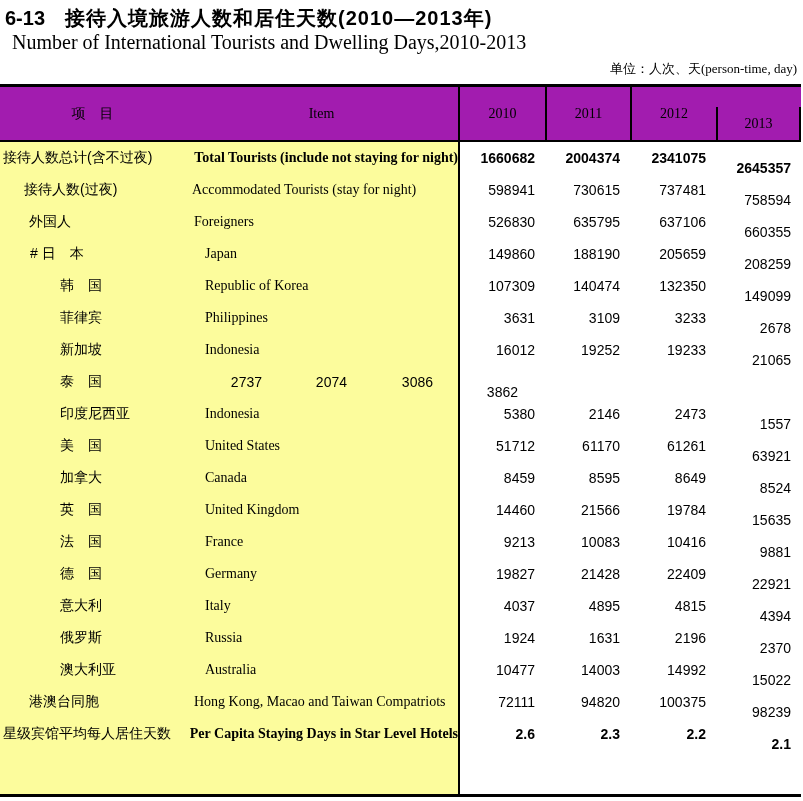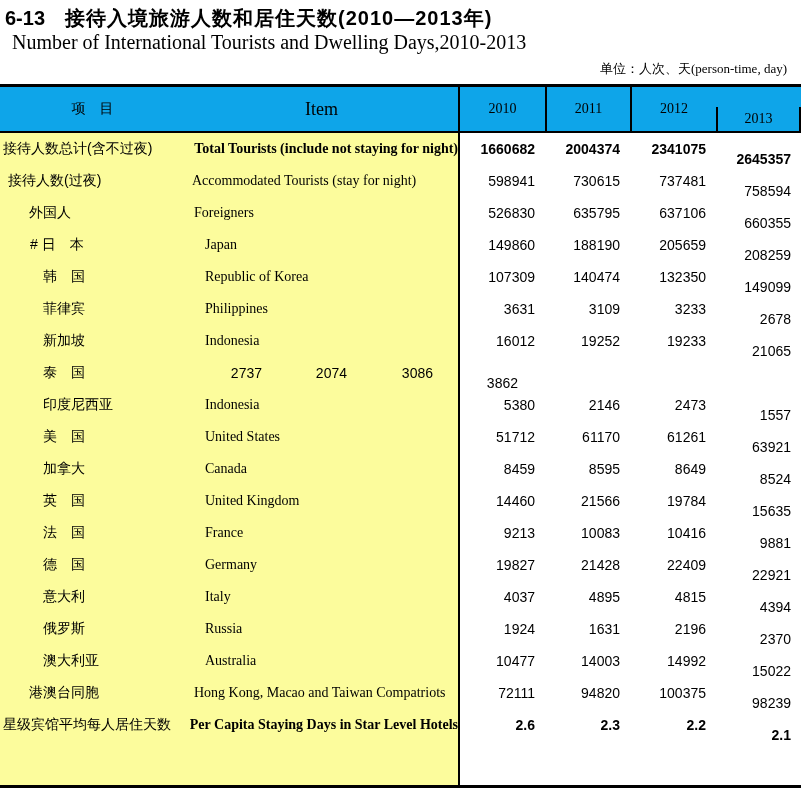--- a/index.html
+++ b/index.html
@@ -6,49 +6,49 @@
   body{width:803px;height:801px;overflow:hidden;color:#000;
        font-family:"Liberation Sans","DejaVu Sans",sans-serif;}
   .page{position:relative;width:803px;height:801px;background:#fff;}
 
   
   .title-line{position:absolute;left:5px;top:5px;font-size:20px;font-weight:bold;
               letter-spacing:1px;white-space:nowrap;}
   .title-index{margin-right:20px;letter-spacing:0;}
   .title-en{position:absolute;left:12px;top:31px;font-size:20px;font-weight:normal;
             font-family:"Liberation Serif","DejaVu Serif",serif;white-space:nowrap;}
-  .unit-line{position:absolute;right:16px;top:60px;font-size:13px;white-space:nowrap;}
+  .unit-line{position:absolute;right:6px;top:60px;font-size:13px;white-space:nowrap;}
   .unit-en{font-family:"Liberation Serif","DejaVu Serif",serif;}
 
   
   .table{position:absolute;left:0;top:84px;width:801px;}
   .hline{height:3px;background:#000;}
-  .header{display:flex;height:46px;box-sizing:border-box;background:#0ea5e9;
+  .header{display:flex;height:55px;box-sizing:border-box;background:#a21caf;
           border-bottom:2px solid #000;}
   .h-zh{width:185px;display:flex;align-items:center;justify-content:center;
         font-size:14px;}
   .h-item{width:273px;display:flex;align-items:center;justify-content:center;
-          font-size:18px;font-family:"Liberation Serif","DejaVu Serif",serif;}
+          font-size:14px;font-family:"Liberation Serif","DejaVu Serif",serif;}
   .hyear{display:flex;align-items:center;justify-content:center;font-size:14px;
          font-family:"Liberation Serif","DejaVu Serif",serif;box-sizing:border-box;
          border-left:2px solid #000;}
   .hyear.y3{border-right:2px solid #000;}
   .y0{width:87px;}.y1{width:85px;}.y2{width:86px;}.y3{width:85px;margin-top:20px;}
 
   
   .tbody{position:relative;width:801px;height:652px;display:flex;flex-direction:column;
          background:linear-gradient(90deg,#FCFC9C 0px,#FCFC9C 458px,
                     #000 458px,#000 460px,#fff 460px,#fff 100%);}
   .row{display:flex;height:32px;align-items:center;flex:0 0 32px;}
   .c-zh{width:185px;box-sizing:border-box;font-size:14px;white-space:nowrap;}
   .c-en{width:273px;box-sizing:border-box;font-size:14px;white-space:nowrap;
         font-family:"Liberation Serif","DejaVu Serif",serif;}
   .c-v{box-sizing:border-box;text-align:right;padding-right:10px;font-size:14px;}
-  .lv1{padding-left:3px;}.lv2{padding-left:8px;}.lv3{padding-left:29px;}
-  .lv4{padding-left:43px;}.lv4.hash{padding-left:30px;}
+  .lv1{padding-left:3px;}.lv2{padding-left:24px;}.lv3{padding-left:29px;}
+  .lv4{padding-left:60px;}.lv4.hash{padding-left:30px;}
   .elv1{padding-left:0;text-align:right;}.elv2{padding-left:7px;}.elv3{padding-left:9px;}
   .elv4{padding-left:20px;}
   .bold-row .c-en,.bold-row .c-v{font-weight:bold;}
   .filler{flex:1;}
 </style>
 </head>
 <body>
 
 <div class="page">
 

